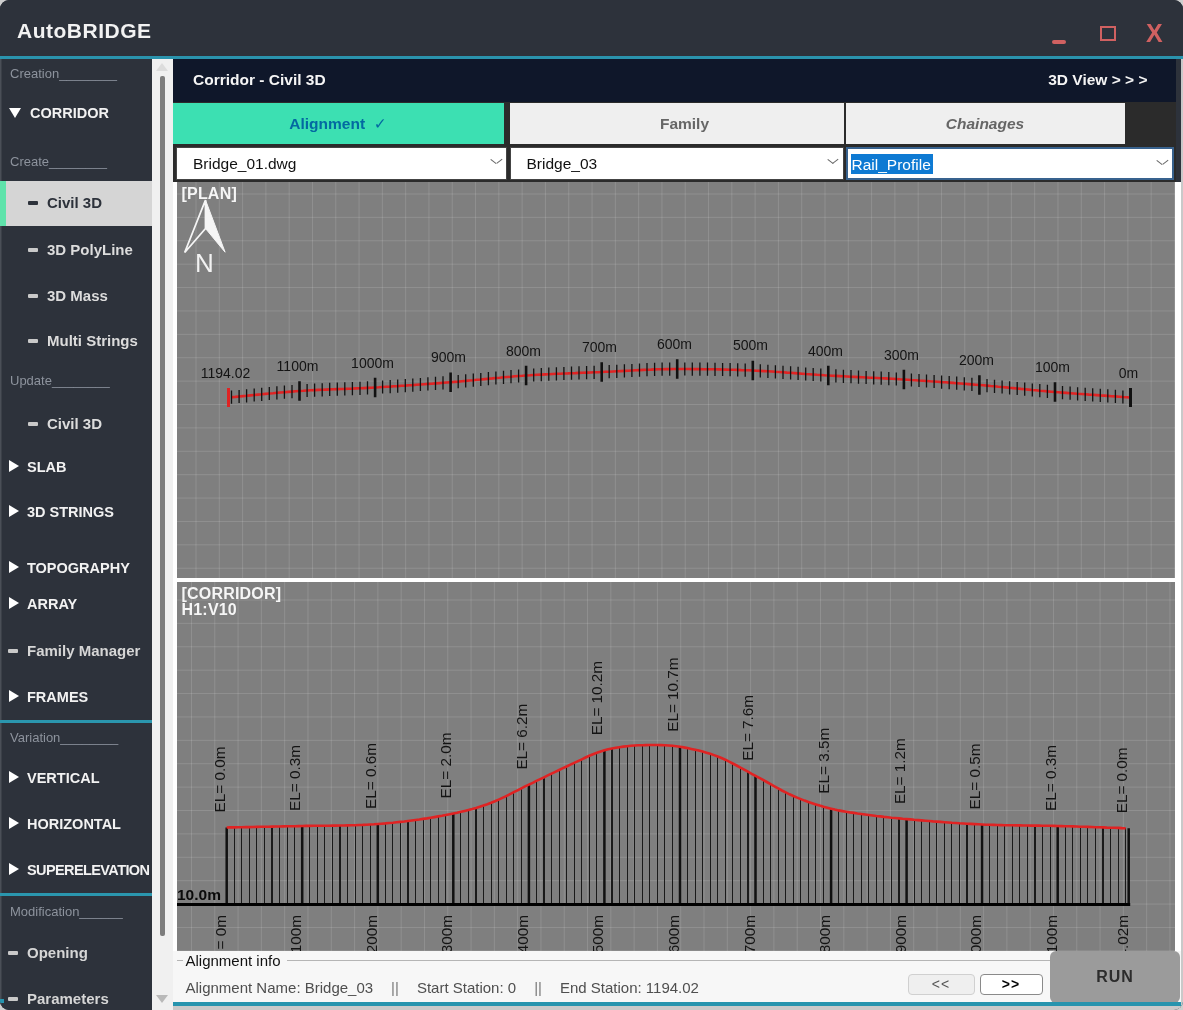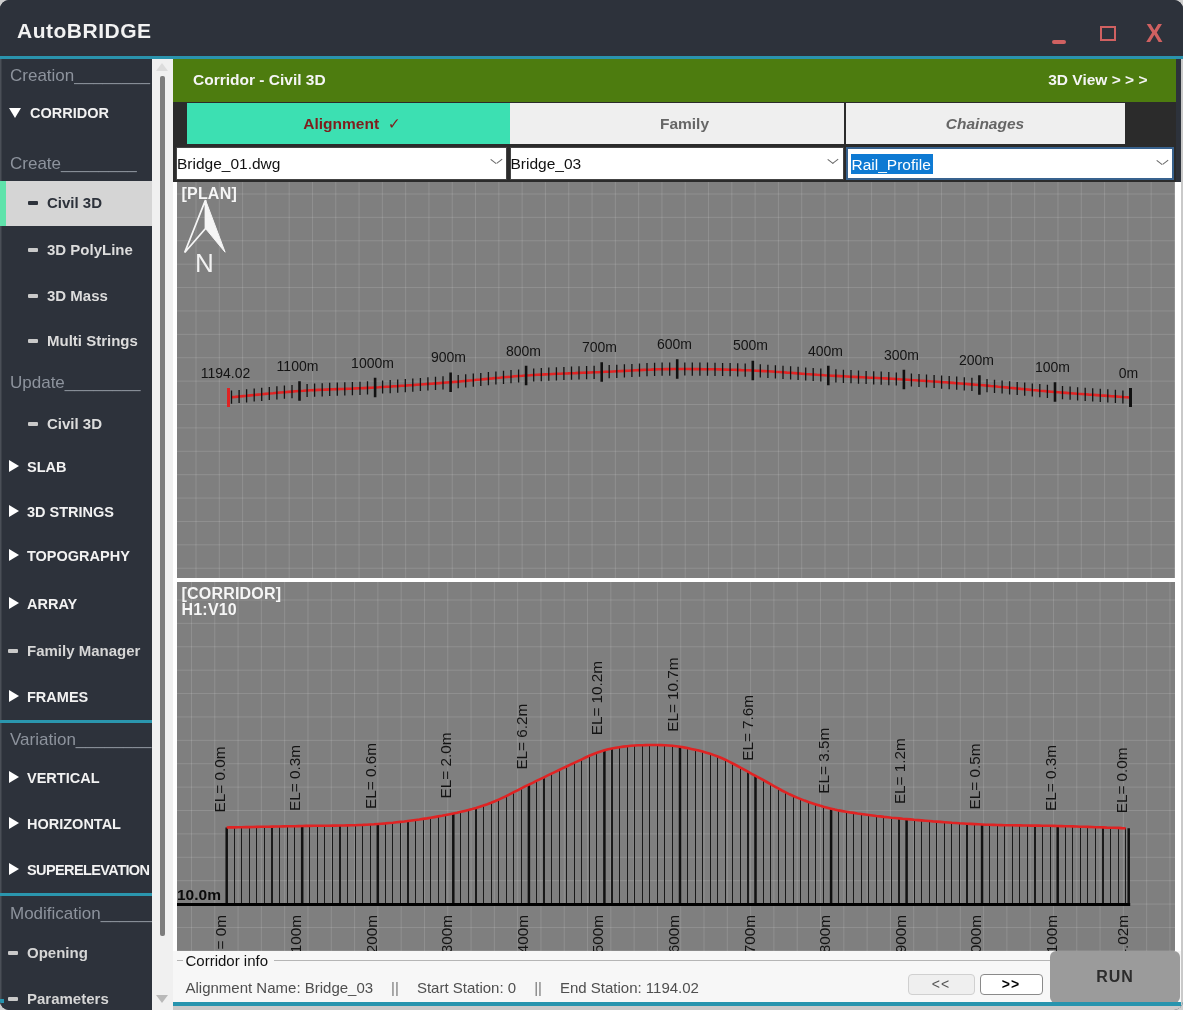--- a/index.html
+++ b/index.html
@@ -7,49 +7,49 @@
 
 #titlebar { position:absolute; left:0; top:0; width:1183px; height:55px; background:#2d323b; }
 #title { position:absolute; left:17px; top:19px; color:#f2f2f2; font-size:21px; font-weight:bold; letter-spacing:0.5px; }
 .winbtn { position:absolute; color:#d06161; }
 #btn-min { left:1052px; top:40px; width:14px; height:4px; background:#d06161; border-radius:2px; }
 #btn-max { left:1100px; top:26px; width:16px; height:15px; border:2.5px solid #d06161; }
 #btn-close { left:1146px; top:19px; font-size:25px; font-weight:bold; font-family:"Liberation Sans",sans-serif; }
 #teal-top { position:absolute; left:0; top:55.5px; width:1183px; height:3px; background:#2a93ad; }
 
 #sidebar { position:absolute; left:0; top:58.5px; width:152px; height:951.5px; background:#2d323b; box-shadow:inset 1.5px 0 0 #4a4f57; }
-.sb-label { position:absolute; left:10px; color:#8d939d; font-size:17px; white-space:nowrap; }
+.sb-label { position:absolute; left:10px; color:#8d939d; font-size:13px; white-space:nowrap; }
 .sb-h { position:absolute; left:9px; color:#f2f2f2; font-size:14.5px; font-weight:bold; white-space:nowrap; }
 .tri-d { display:inline-block; width:0; height:0; border-left:6.5px solid transparent; border-right:6.5px solid transparent; border-top:10px solid #fff; margin-right:9px; }
 .tri-r { display:inline-block; width:0; height:0; border-top:6.5px solid transparent; border-bottom:6.5px solid transparent; border-left:10px solid #fff; margin-right:8px; }
 .sb-sub { position:absolute; left:28px; color:#dcdcdc; font-size:15px; font-weight:bold; white-space:nowrap; }
 .sb-sub0 { position:absolute; left:8px; color:#d6d6d6; font-size:15px; font-weight:bold; white-space:nowrap; }
 .dash { display:inline-block; width:10px; height:4px; background:#c9c9c9; border-radius:1px; vertical-align:3px; margin-right:9px; }
 .dash.dark { background:#2d323b; }
 .sb-sub.sel { color:#2d323b; }
 .sb-selrow { position:absolute; left:6px; top:122.5px; width:146px; height:45px; background:#d5d5d5; }
 .sb-selstrip { position:absolute; left:0; top:122.5px; width:6px; height:45px; background:#5fe3ab; }
 .sb-hr { position:absolute; left:0; width:152px; height:3px; background:#2a96ae; }
 
 #vscroll { position:absolute; left:152px; top:58.5px; width:20.5px; height:951.5px; background:#f0f0f0; }
 #vthumb { position:absolute; left:8px; top:17px; width:4.5px; height:860px; background:#7d7d7d; border-radius:2px; }
 .sarrow { position:absolute; left:4px; width:0; height:0; border-left:6px solid transparent; border-right:6px solid transparent; }
 #sarrow-up { top:4px; border-bottom:8px solid #dcdcdc; }
 #sarrow-dn { bottom:7px; border-top:8px solid #b9b9b9; }
 
-#mainhdr { position:absolute; left:172.5px; top:58.5px; width:1003px; height:43px; background:#4d7c0f; }
+#mainhdr { position:absolute; left:172.5px; top:58.5px; width:1003px; height:43px; background:#0f172a; }
 #mh-title { position:absolute; left:20.5px; top:12px; color:#f5f5f5; font-size:15.5px; font-weight:bold; }
 #mh-3d { position:absolute; right:28px; top:12px; color:#f5f5f5; font-size:15.5px; font-weight:bold; }
 #tabs { position:absolute; left:172.5px; top:101.5px; width:1003px; height:44px; background:#2b2b2b; }
 .tab { position:absolute; top:1.5px; height:41px; background:#efefef; color:#666; font-size:15.5px; font-weight:bold; text-align:center; line-height:41px; }
-#tab1 { left:14px; width:331px; background:#3ce0b2; color:#7f1d1d; }
+#tab1 { left:0; width:331px; background:#3ce0b2; color:#0369a1; }
 #tab2 { left:337px; width:334px;padding-left:16px; }
 #tab3 { left:673px; width:279px;font-style:italic; }
 #drops { position:absolute; left:172.5px; top:145.5px; width:1003px; height:36px; background:#2b2b2b; }
-.drop { position:absolute; top:1.5px; height:33px; background:#fff; border:1px solid #444; font-size:15.5px; color:#111; line-height:31px; padding-left:0; }
+.drop { position:absolute; top:1.5px; height:33px; background:#fff; border:1px solid #444; font-size:15.5px; color:#111; line-height:31px; padding-left:16px; }
 #drop1 { left:3.5px; width:331px; }
 #drop2 { left:337px; width:334px; }
 #drop3 { left:673px; width:328.5px; border:2px solid #38628e; line-height:29px; padding-left:3px; }
 .chev { position:absolute; right:5px; top:11px; width:10px; height:5px; }
 .chev::before { content:""; position:absolute; left:0; top:0; width:6.5px; height:1.4px; background:#666; transform:rotate(38deg); transform-origin:left top; }
 .chev::after { content:""; position:absolute; right:0; top:0; width:6.5px; height:1.4px; background:#666; transform:rotate(-38deg); transform-origin:right top; }
 #selhl { background:#0e7ad3; color:#fff; padding:1.5px 2px 1.5px 1px; }
 
 #planwrap { position:absolute; left:172.5px; top:181.5px; width:1008px; height:396px; background:#fff; }
 #plan { position:absolute; left:4px; top:0.5px; width:998px; height:395.5px; background-color:#7f7f7f; background-position:18.5px 11.5px; }
@@ -91,21 +91,21 @@
 <div class="sb-selrow"></div>
       <div class="sb-selstrip"></div>
       <div class="sb-sub sel" style="top:135.5px"><span class="dash dark"></span>Civil 3D</div>
 <div class="sb-sub" style="top:182.5px"><span class="dash"></span>3D PolyLine</div>
 <div class="sb-sub" style="top:228.5px"><span class="dash"></span>3D Mass</div>
 <div class="sb-sub" style="top:273.5px"><span class="dash"></span>Multi Strings</div>
 <div class="sb-label" style="top:314.5px">Update________</div>
 <div class="sb-sub" style="top:356.5px"><span class="dash"></span>Civil 3D</div>
 <div class="sb-h" style="top:400.5px"><span class="tri-r"></span>SLAB</div>
 <div class="sb-h" style="top:445.5px"><span class="tri-r"></span>3D STRINGS</div>
-<div class="sb-h" style="top:489px"><span class="tri-r"></span>TOPOGRAPHY</div>
+<div class="sb-h" style="top:501px"><span class="tri-r"></span>TOPOGRAPHY</div>
 <div class="sb-h" style="top:537.5px"><span class="tri-r"></span>ARRAY</div>
 <div class="sb-sub0" style="top:583.5px"><span class="dash"></span>Family Manager</div>
 <div class="sb-h" style="top:630.5px"><span class="tri-r"></span>FRAMES</div>
 <div class="sb-hr" style="top:661px"></div>
 <div class="sb-label" style="top:671.5px">Variation________</div>
 <div class="sb-h" style="top:711.5px"><span class="tri-r"></span>VERTICAL</div>
 <div class="sb-h" style="top:757.5px"><span class="tri-r"></span>HORIZONTAL</div>
 <div class="sb-h" style="top:803.5px; letter-spacing:-0.6px;"><span class="tri-r"></span>SUPERELEVATION</div>
 <div class="sb-hr" style="top:834px"></div>
 <div class="sb-label" style="top:845.5px">Modification______</div>
@@ -193,21 +193,21 @@
 <text x="905.1" y="915.0" font-size="15.3" fill="#141414" text-anchor="end" transform="rotate(-90 905.1 915.0)">900m</text>
 <text x="980.6" y="915.0" font-size="15.3" fill="#141414" text-anchor="end" transform="rotate(-90 980.6 915.0)">1000m</text>
 <text x="1056.2" y="915.0" font-size="15.3" fill="#141414" text-anchor="end" transform="rotate(-90 1056.2 915.0)">1100m</text>
 <text x="1127.2" y="915.0" font-size="15.3" fill="#141414" text-anchor="end" transform="rotate(-90 1127.2 915.0)">1194.02m</text>
 <text x="176.5" y="900" font-size="15.5" font-weight="bold" fill="#0a0a0a">10.0m</text>
       </svg>
     </div>
   </div>
   <div id="infobar">
     <div id="legendline"></div>
-    <div id="legendtxt">Corridor info</div>
+    <div id="legendtxt">Alignment info</div>
     <div id="infotxt">Alignment Name: Bridge_03<span class="sep">||</span>Start Station: 0<span class="sep">||</span>End Station: 1194.02</div>
     <div class="navbtn" id="btn-prev">&lt;&lt;</div>
     <div class="navbtn" id="btn-next">&gt;&gt;</div>
   </div>
   <div id="btn-run">RUN</div>
   <div id="teal-bot"></div>
   <div id="teal-botl"></div>
   <div id="rightedge"></div>
   <div id="botedge"></div>
 </div>

